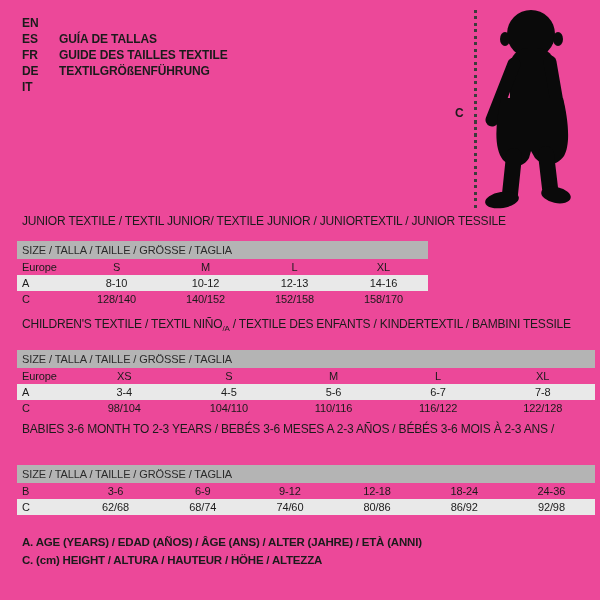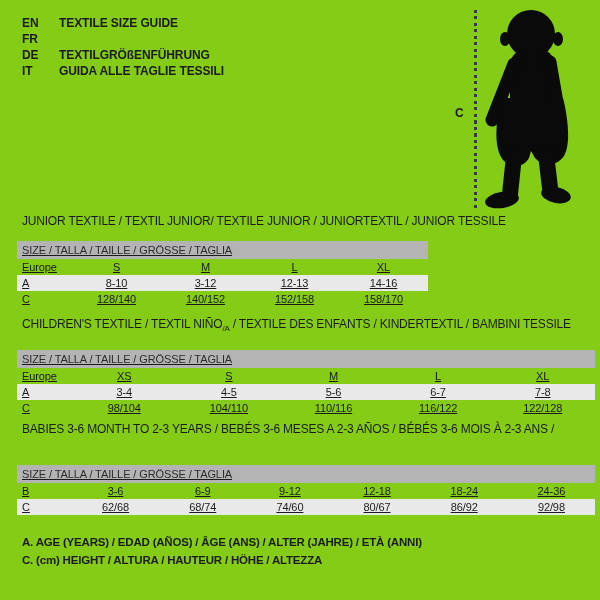--- a/index.html
+++ b/index.html
@@ -1,68 +1,71 @@
 <!DOCTYPE html>
 <html><head>
 <meta charset="utf-8">
 <style>
   html,body{margin:0;padding:0;background:#fff;}
   #canvas{
-    position:relative;width:600px;height:600px;background:#84cc16;overflow:hidden;
+    position:relative;width:600px;height:600px;background:#ec4899;overflow:hidden;
     font-family:"Liberation Sans",sans-serif;color:#1b1b1b;
   }
   
   #lang{position:absolute;left:22px;top:15px;font-size:12px;font-weight:700;letter-spacing:-.1px;}
   #lang .row{display:flex;line-height:16px;}
   #lang .code{width:37px;}
   
   #height-line{
     position:absolute;left:474px;top:10px;width:3px;height:198px;
     background:repeating-linear-gradient(to bottom,#3c3c3c 0 3px,transparent 3px 6.5px);
   }
   #height-label{position:absolute;left:455px;top:106px;font-size:12px;font-weight:700;}
   #baby{position:absolute;left:483px;top:8px;}
   
   .tbl-title{position:absolute;left:22px;font-size:12px;font-weight:400;letter-spacing:-.2px;white-space:nowrap;}
   #t1-title{top:214px;}
   #t2-title{top:317px;}
   #t3-title{top:421px;line-height:17px;}
   sub{font-size:8px;}
-  table{border-collapse:collapse;table-layout:fixed;position:absolute;font-size:11px;letter-spacing:-.1px;text-decoration:underline;}
+  table{border-collapse:collapse;table-layout:fixed;position:absolute;font-size:11px;letter-spacing:-.1px;}
   #t1{left:17px;top:241px;width:411px;}
   #t2{left:17px;top:350px;width:578px;}
   #t3{left:17px;top:465px;width:578px;}
   col.c0{width:55px;}
   th{background:#b4b4b4;font-weight:400;text-align:left;padding:0 0 0 5px;height:18px;color:#2b2b2b;}
   td{text-align:center;height:16px;padding:0;}
   td.lbl{text-align:left;padding-left:5px;}
   tr.shaded td{background:#e9e9e9;}
   
   #footnotes{position:absolute;left:22px;top:534px;font-size:11.5px;font-weight:700;line-height:17.5px;letter-spacing:-.2px;}
 </style>
 </head>
 <body>
 
 <div id="canvas">
 
   <div id="lang">
     <div class="row">
       <span class="code">EN</span>
-      <span>TEXTILE SIZE GUIDE</span>
+    </div>
+    <div class="row">
+      <span class="code">ES</span>
+      <span>GUÍA DE TALLAS</span>
     </div>
     <div class="row">
       <span class="code">FR</span>
+      <span>GUIDE DES TAILLES TEXTILE</span>
     </div>
     <div class="row">
       <span class="code">DE</span>
       <span>TEXTILGRÖßENFÜHRUNG</span>
     </div>
     <div class="row">
       <span class="code">IT</span>
-      <span>GUIDA ALLE TAGLIE TESSILI</span>
     </div>
   </div>
 
   <div id="height-line"></div>
   <div id="height-label">C</div>
   <svg id="baby" width="104" height="202" viewBox="0 0 104 202">
     <g fill="#0a0a0a" stroke="none">
       <ellipse cx="48" cy="26" rx="24" ry="24"></ellipse>
       <ellipse cx="22" cy="31" rx="5" ry="7"></ellipse>
       <ellipse cx="75" cy="31" rx="5" ry="7"></ellipse>
@@ -92,21 +95,21 @@
       <tr>
         <td class="lbl">Europe</td>
         <td>S</td>
         <td>M</td>
         <td>L</td>
         <td>XL</td>
       </tr>
       <tr class="shaded">
         <td class="lbl">A</td>
         <td>8-10</td>
-        <td>3-12</td>
+        <td>10-12</td>
         <td>12-13</td>
         <td>14-16</td>
       </tr>
       <tr>
         <td class="lbl">C</td>
         <td>128/140</td>
         <td>140/152</td>
         <td>152/158</td>
         <td>158/170</td>
       </tr>
@@ -173,21 +176,21 @@
         <td>9-12</td>
         <td>12-18</td>
         <td>18-24</td>
         <td>24-36</td>
       </tr>
       <tr class="shaded">
         <td class="lbl">C</td>
         <td>62/68</td>
         <td>68/74</td>
         <td>74/60</td>
-        <td>80/67</td>
+        <td>80/86</td>
         <td>86/92</td>
         <td>92/98</td>
       </tr>
     </tbody>
   </table>
 
   <div id="footnotes">
     <div>A. AGE (YEARS) / EDAD (AÑOS) / ÂGE (ANS) / ALTER (JAHRE) / ETÀ (ANNI)</div>
     <div>C. (cm) HEIGHT / ALTURA / HAUTEUR / HÖHE / ALTEZZA</div>
   </div>

